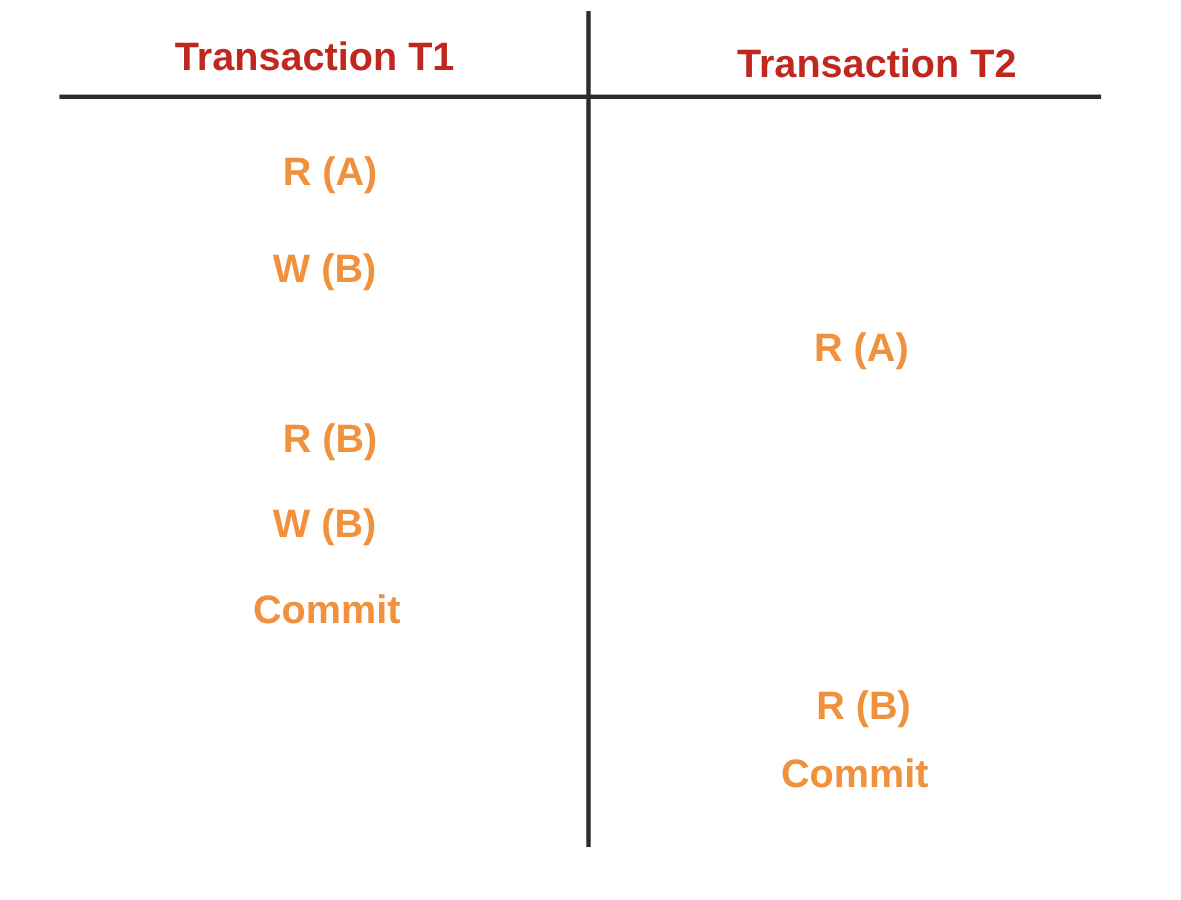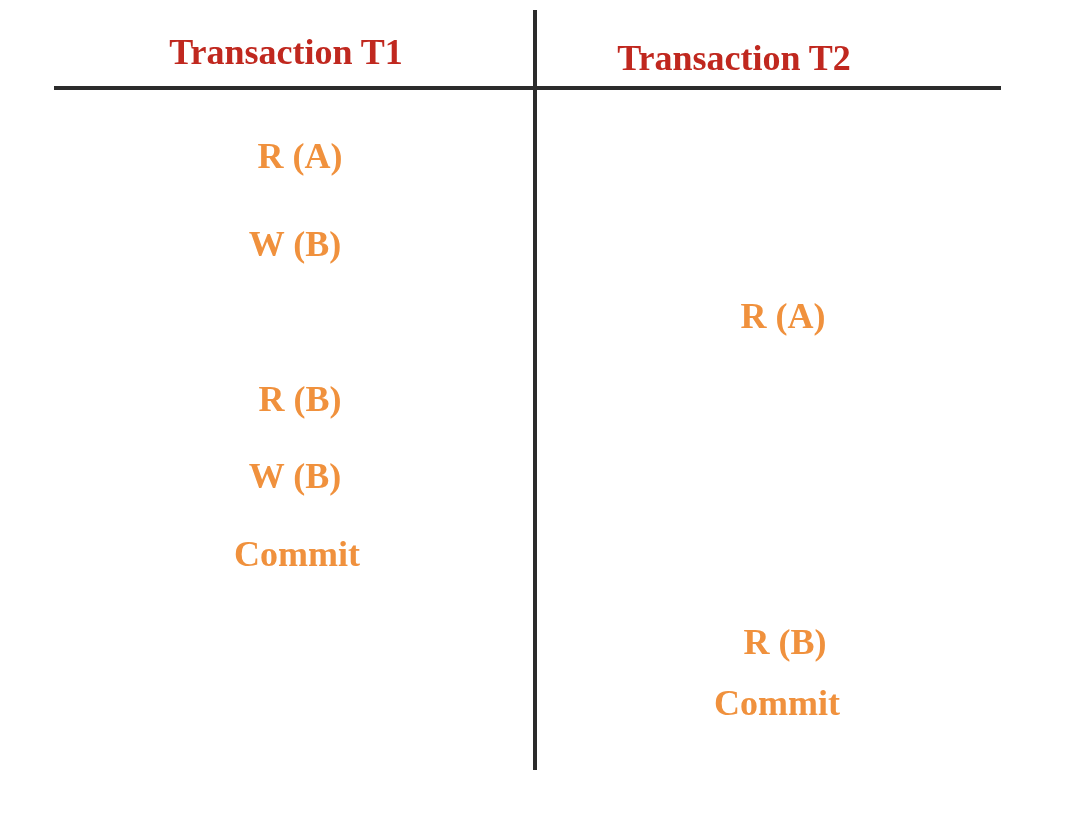--- a/index.html
+++ b/index.html
@@ -12,21 +12,21 @@
     margin: 0;
     padding: 0;
     background: var(--background);
   }
   .canvas {
     position: relative;
     width: 1022px;
     height: 818px;
     background: var(--background);
     overflow: hidden;
-    font-family: Liberation Serif, serif;
+    font-family: Liberation Sans, sans-serif;
     padding-left: 48px;
   }
   .txt {
     position: absolute;
     transform: translateX(-50%);
     font-weight: bold;
     font-size: 36px;
     line-height: 1;
     white-space: nowrap;
   }
@@ -52,21 +52,21 @@
     height: 760px;
     background: var(--line);
   }
 </style>
 </head>
 <body>
 
 <div class="canvas">
 
   <div class="txt header" style="left:286px; top:34px;">Transaction T1</div>
-  <div class="txt header" style="left:734px; top:40px;">Transaction T2</div>
+  <div class="txt header" style="left:797px; top:40px;">Transaction T2</div>
 
   <div class="hline"></div>
   <div class="vline"></div>
 
   <div class="txt op" style="left:300px; top:138px;">R (A)</div>
   <div class="txt op" style="left:295px; top:226px;">W (B)</div>
 
   <div class="txt op" style="left:783px; top:298px;">R (A)</div>
 
   <div class="txt op" style="left:300px; top:381px;">R (B)</div>

